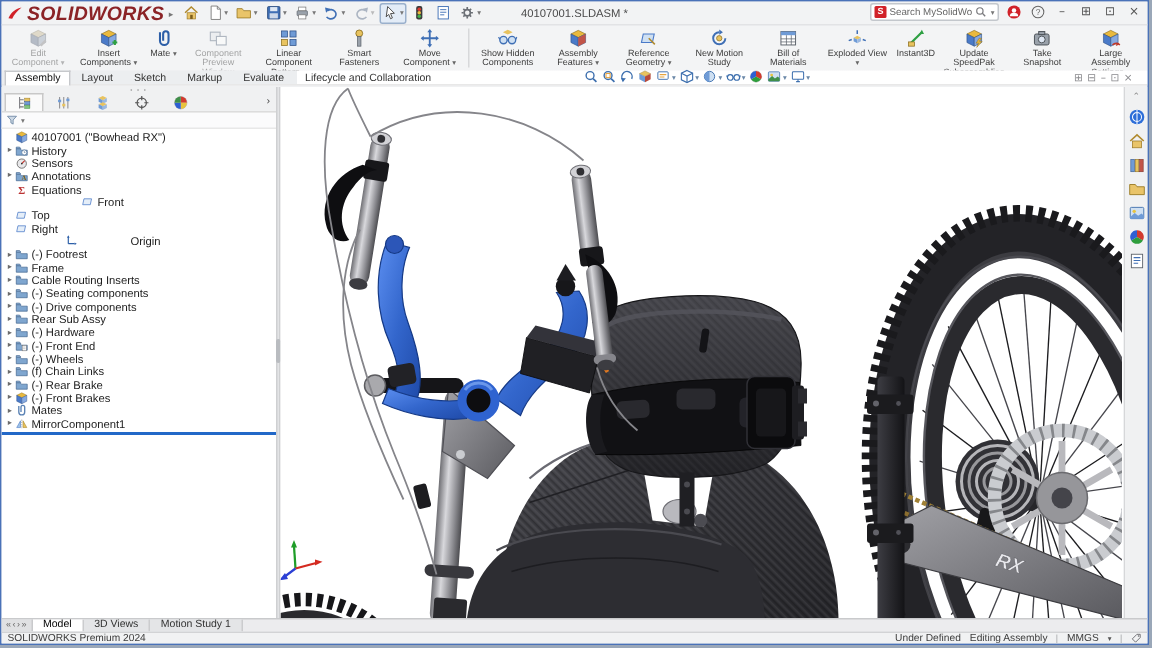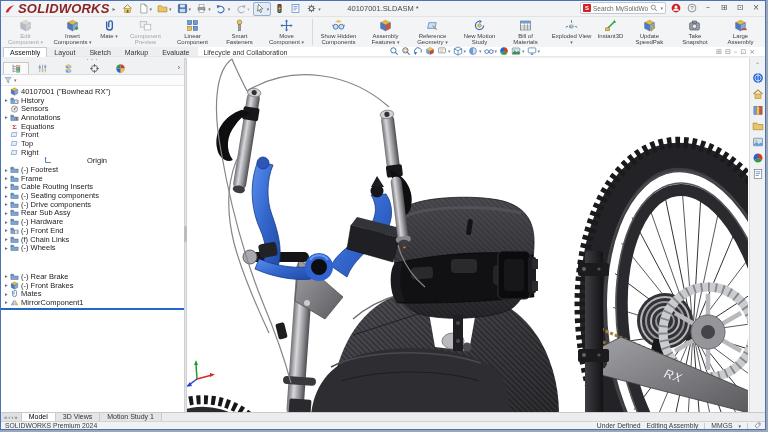--- a/index.html
+++ b/index.html
@@ -557,21 +557,21 @@
             </svg>
             <span class="tl">Annotations</span>
           </div>
           <div class="trow" style="padding-left: 2px;">
             <span class="arr"></span>
             <svg class="ic" viewBox="0 0 16 16">
               <text x="8" y="13" font-size="12.5" text-anchor="middle" fill="#b33" font-family="Liberation Serif, serif" font-weight="bold">Σ</text>
             </svg>
             <span class="tl">Equations</span>
           </div>
-          <div class="trow" style="padding-left: 2px;">
+          <div class="trow" style="padding-left: 2px; margin-left: 44px;">
             <span class="arr"></span>
             <svg class="ic" viewBox="0 0 16 16">
               <polygon points="3.5,4.5 12.5,4.5 11,11.5 2,11.5" fill="#cfe0f2" fill-opacity=".55" stroke="#4a7ac8" stroke-width=".9"></polygon>
             </svg>
             <span class="tl">Front</span>
           </div>
           <div class="trow" style="padding-left: 2px;">
             <span class="arr"></span>
             <svg class="ic" viewBox="0 0 16 16">
               <polygon points="3.5,4.5 12.5,4.5 11,11.5 2,11.5" fill="#cfe0f2" fill-opacity=".55" stroke="#4a7ac8" stroke-width=".9"></polygon>
@@ -659,31 +659,31 @@
               <path d="M9.5,9.5 h3 M9.5,11.5 h3" stroke="#888" stroke-width=".5"></path>
             </svg>
             <span class="tl">(-) Front End</span>
           </div>
           <div class="trow" style="padding-left: 2px;">
             <span class="arr">▸</span>
             <svg class="ic" viewBox="0 0 16 16">
               <path d="M1.5,5.5 h4.5 l1.5,1.8 h7 v6 h-13 Z" fill="#7fa6cf" stroke="#3f628c" stroke-width=".8"></path>
               <path d="M1.5,5.5 v-1.8 h4 l1.4,1.8 Z" fill="#9dbcdd" stroke="#3f628c" stroke-width=".8"></path>
             </svg>
+            <span class="tl">(-) Wheels</span>
+          </div>
+          <div class="trow" style="padding-left: 2px;">
+            <span class="arr">▸</span>
+            <svg class="ic" viewBox="0 0 16 16">
+              <path d="M1.5,5.5 h4.5 l1.5,1.8 h7 v6 h-13 Z" fill="#7fa6cf" stroke="#3f628c" stroke-width=".8"></path>
+              <path d="M1.5,5.5 v-1.8 h4 l1.4,1.8 Z" fill="#9dbcdd" stroke="#3f628c" stroke-width=".8"></path>
+            </svg>
             <span class="tl">(f) Chain Links</span>
           </div>
           <div class="trow" style="padding-left: 2px;">
-            <span class="arr">▸</span>
-            <svg class="ic" viewBox="0 0 16 16">
-              <path d="M1.5,5.5 h4.5 l1.5,1.8 h7 v6 h-13 Z" fill="#7fa6cf" stroke="#3f628c" stroke-width=".8"></path>
-              <path d="M1.5,5.5 v-1.8 h4 l1.4,1.8 Z" fill="#9dbcdd" stroke="#3f628c" stroke-width=".8"></path>
-            </svg>
-            <span class="tl">(-) Wheels</span>
-          </div>
-          <div class="trow" style="padding-left: 2px; margin-top: 20px;">
             <span class="arr">▸</span>
             <svg class="ic" viewBox="0 0 16 16">
               <path d="M1.5,5.5 h4.5 l1.5,1.8 h7 v6 h-13 Z" fill="#7fa6cf" stroke="#3f628c" stroke-width=".8"></path>
               <path d="M1.5,5.5 v-1.8 h4 l1.4,1.8 Z" fill="#9dbcdd" stroke="#3f628c" stroke-width=".8"></path>
             </svg>
             <span class="tl">(-) Rear Brake</span>
           </div>
           <div class="trow" style="padding-left: 2px;">
             <span class="arr">▸</span>
             <svg class="ic" viewBox="0 0 16 16">

